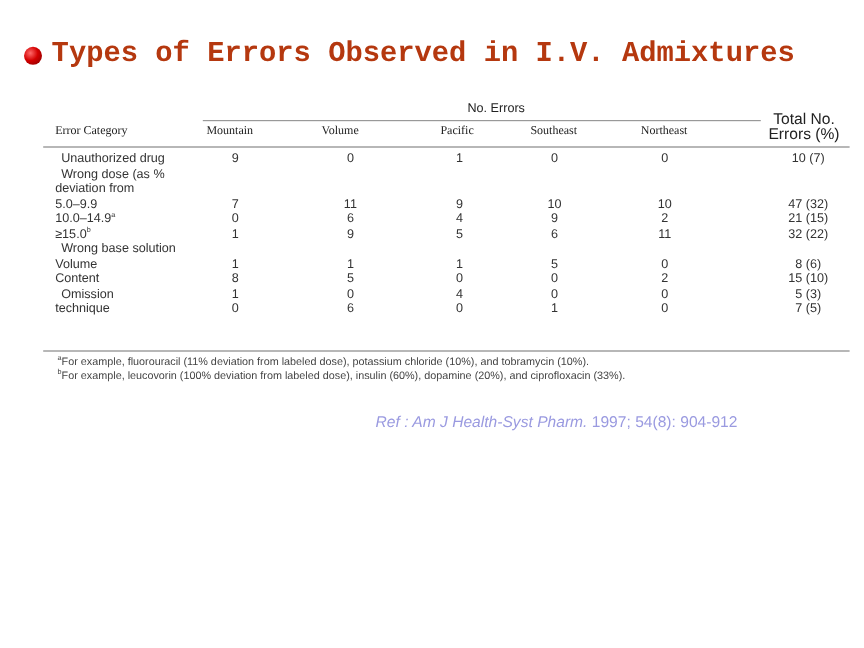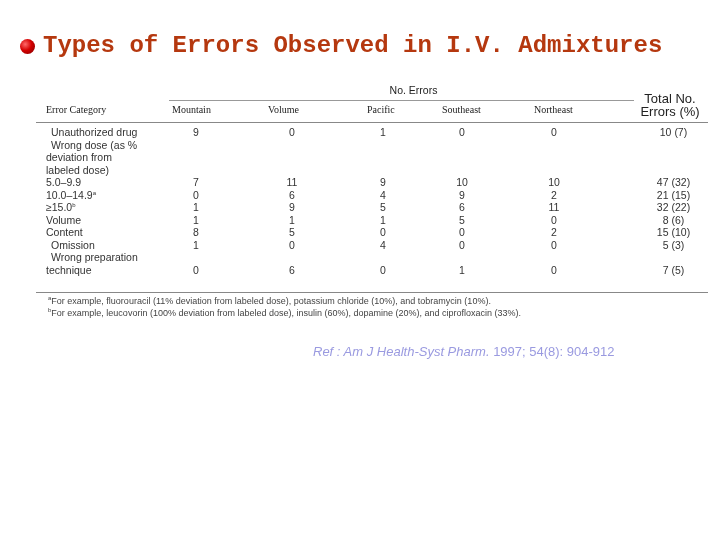--- a/index.html
+++ b/index.html
@@ -95,29 +95,20 @@
       <div class="row">
         <span class="cat indent"><span>deviation from</span></span>
         <span class="num" style="left: 140px;"></span>
         <span class="num" style="left: 236px;"></span>
         <span class="num" style="left: 327px;"></span>
         <span class="num" style="left: 406px;"></span>
         <span class="num" style="left: 498px;"></span>
         <span class="num" style="left: 610px; width: 55px;"></span>
       </div>
       <div class="row">
-        <span class="cat indent"><span>labeled dose)</span></span>
-        <span class="num" style="left: 140px;"></span>
-        <span class="num" style="left: 236px;"></span>
-        <span class="num" style="left: 327px;"></span>
-        <span class="num" style="left: 406px;"></span>
-        <span class="num" style="left: 498px;"></span>
-        <span class="num" style="left: 610px; width: 55px;"></span>
-      </div>
-      <div class="row">
         <span class="cat indent"><span>5.0–9.9</span></span>
         <span class="num" style="left: 140px;">7</span>
         <span class="num" style="left: 236px;">11</span>
         <span class="num" style="left: 327px;">9</span>
         <span class="num" style="left: 406px;">10</span>
         <span class="num" style="left: 498px;">10</span>
         <span class="num" style="left: 610px; width: 55px;">47 (32)</span>
       </div>
       <div class="row">
         <span class="cat indent"><span>10.0–14.9</span><sup>a</sup></span>
@@ -129,20 +120,29 @@
         <span class="num" style="left: 610px; width: 55px;">21 (15)</span>
       </div>
       <div class="row">
         <span class="cat indent"><span>≥15.0</span><sup>b</sup></span>
         <span class="num" style="left: 140px;">1</span>
         <span class="num" style="left: 236px;">9</span>
         <span class="num" style="left: 327px;">5</span>
         <span class="num" style="left: 406px;">6</span>
         <span class="num" style="left: 498px;">11</span>
         <span class="num" style="left: 610px; width: 55px;">32 (22)</span>
+      </div>
+      <div class="row">
+        <span class="cat"><span>Wrong base solution</span></span>
+        <span class="num" style="left: 140px;"></span>
+        <span class="num" style="left: 236px;"></span>
+        <span class="num" style="left: 327px;"></span>
+        <span class="num" style="left: 406px;"></span>
+        <span class="num" style="left: 498px;"></span>
+        <span class="num" style="left: 610px; width: 55px;"></span>
       </div>
       <div class="row">
         <span class="cat indent"><span>Volume</span></span>
         <span class="num" style="left: 140px;">1</span>
         <span class="num" style="left: 236px;">1</span>
         <span class="num" style="left: 327px;">1</span>
         <span class="num" style="left: 406px;">5</span>
         <span class="num" style="left: 498px;">0</span>
         <span class="num" style="left: 610px; width: 55px;">8 (6)</span>
       </div>
@@ -158,29 +158,20 @@
       <div class="row">
         <span class="cat"><span>Omission</span></span>
         <span class="num" style="left: 140px;">1</span>
         <span class="num" style="left: 236px;">0</span>
         <span class="num" style="left: 327px;">4</span>
         <span class="num" style="left: 406px;">0</span>
         <span class="num" style="left: 498px;">0</span>
         <span class="num" style="left: 610px; width: 55px;">5 (3)</span>
       </div>
       <div class="row">
-        <span class="cat"><span>Wrong preparation</span></span>
-        <span class="num" style="left: 140px;"></span>
-        <span class="num" style="left: 236px;"></span>
-        <span class="num" style="left: 327px;"></span>
-        <span class="num" style="left: 406px;"></span>
-        <span class="num" style="left: 498px;"></span>
-        <span class="num" style="left: 610px; width: 55px;"></span>
-      </div>
-      <div class="row">
         <span class="cat indent"><span>technique</span></span>
         <span class="num" style="left: 140px;">0</span>
         <span class="num" style="left: 236px;">6</span>
         <span class="num" style="left: 327px;">0</span>
         <span class="num" style="left: 406px;">1</span>
         <span class="num" style="left: 498px;">0</span>
         <span class="num" style="left: 610px; width: 55px;">7 (5)</span>
       </div>
     </div>
 

